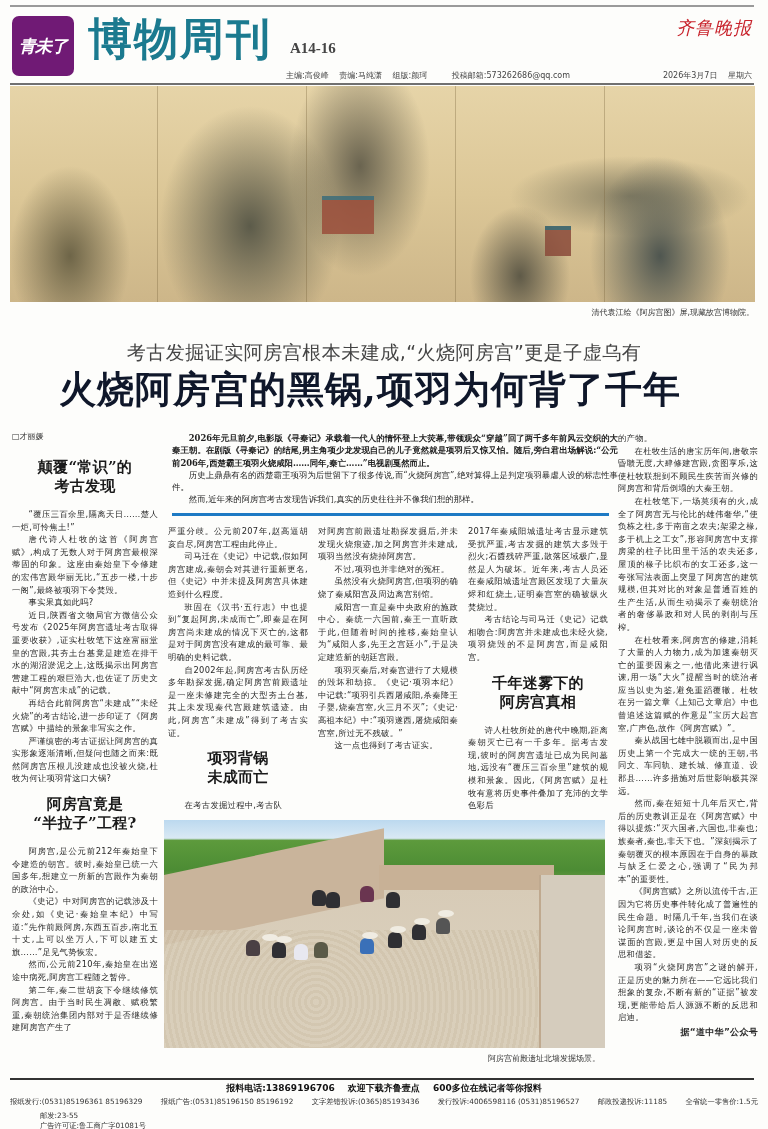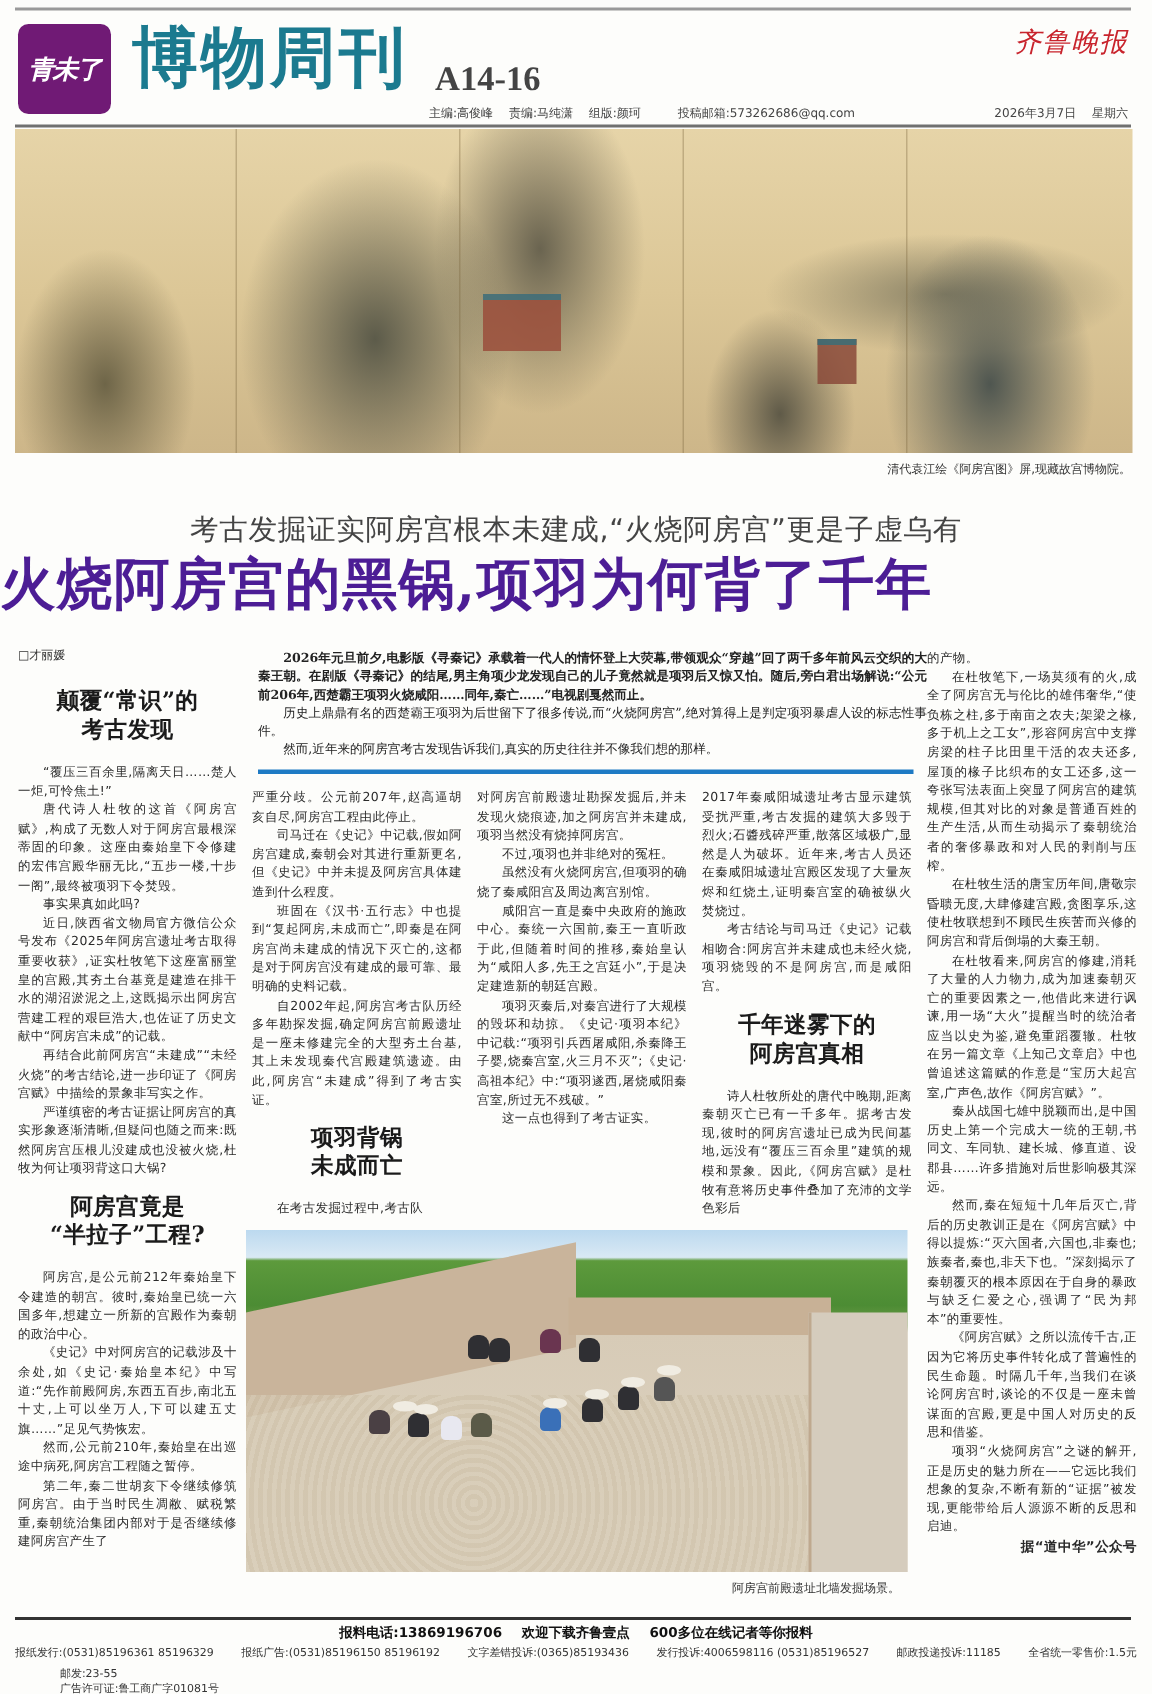--- a/index.html
+++ b/index.html
@@ -5,21 +5,21 @@
   * { box-sizing: border-box; margin: 0; padding: 0; }
   html, body { width: 768px; height: 1129px; background: #fdfdfb; overflow: hidden; }
   body { font-family: "DejaVu Serif", "Liberation Serif", serif; color: #222; position: relative; }
 
   .top-rule { position: absolute; left: 10px; right: 14px; top: 5px; height: 2px; background: #9a9a9a; }
 
   .masthead { position: absolute; left: 10px; top: 14px; width: 746px; height: 70px; }
   .logo-box { position: absolute; left: 2px; top: 2px; width: 62px; height: 60px; background: #701a75; border-radius: 7px; color: #fff; display: flex; align-items: center; justify-content: center; font-family: "DejaVu Sans", sans-serif; font-size: 17px; font-weight: bold; font-style: italic; letter-spacing: -1px; }
   .brand-title { position: absolute; left: 78px; top: -4px; font-size: 44px; font-weight: bold; color: #1b7a8f; letter-spacing: 2px; line-height: 58px; font-family: "DejaVu Serif", serif; }
   .brand-motto { position: absolute; left: 78px; top: 52px; font-size: 12px; color: #b8b8b8; letter-spacing: 1px; font-family: "DejaVu Sans", sans-serif; }
-  .page-no { position: absolute; left: 280px; top: 26px; font-size: 23px; font-weight: bold; color: #444; font-family: "Liberation Serif", serif; }
+  .page-no { position: absolute; left: 280px; top: 26px; font-size: 15px; font-weight: bold; color: #444; font-family: "Liberation Serif", serif; }
   .paper-name { position: absolute; right: 4px; top: 2px; font-size: 18px; color: #c8232c; font-style: italic; font-family: "DejaVu Serif", serif; letter-spacing: 1px; }
   .meta-line { position: absolute; left: 276px; top: 56px; font-size: 8px; color: #444; font-family: "DejaVu Sans", sans-serif; white-space: nowrap; }
   .meta-line span { margin-right: 8px; }
   .meta-date { position: absolute; right: 4px; top: 56px; font-size: 8px; color: #444; font-family: "DejaVu Sans", sans-serif; white-space: nowrap; }
   .meta-date span { margin-left: 8px; }
   .head-rule { position: absolute; left: 10px; right: 14px; top: 83px; height: 2px; background: #707070; }
 
   .painting { position: absolute; left: 10px; top: 86px; width: 745px; height: 216px; overflow: hidden;
     background:
       radial-gradient(ellipse 60px 90px at 60px 170px, #6e6548 0%, rgba(110,101,72,0) 100%),
@@ -28,21 +28,21 @@
       radial-gradient(ellipse 50px 70px at 510px 190px, #5f5a48 0%, rgba(95,90,72,0) 100%),
       radial-gradient(ellipse 70px 100px at 650px 170px, #4f5650 0%, rgba(79,86,80,0) 100%),
       radial-gradient(ellipse 120px 40px at 620px 110px, #8a8266 0%, rgba(138,130,102,0) 100%),
       linear-gradient(180deg, #e6d4a8 0%, #dcc797 50%, #cdb689 100%); }
   .painting .palace { position: absolute; left: 312px; top: 110px; width: 52px; height: 38px; background: #9b4e3b; border-top: 4px solid #3d6d7a; opacity: .85; }
   .painting .pagoda { position: absolute; left: 535px; top: 140px; width: 26px; height: 30px; background: #8a4a3a; border-top: 4px solid #2f5d6b; opacity: .85; }
   .painting .panel-line { position: absolute; top: 0; bottom: 0; width: 1px; background: rgba(120,100,60,.35); }
   .caption-1 { position: absolute; right: 14px; top: 307px; font-size: 8px; color: #333; font-family: "DejaVu Sans", sans-serif; }
 
   .subhead { position: absolute; left: 0; width: 768px; top: 340px; text-align: center; font-size: 19px; color: #444; font-family: "DejaVu Sans", sans-serif; letter-spacing: 0.5px; }
-  .headline { position: absolute; left: 0; width: 740px; top: 364px; font-size: 37px; font-weight: bold; color: #4c1d95; font-family: "DejaVu Serif", serif; letter-spacing: 1px; line-height: 50px; }
+  .headline { position: absolute; left: 0; width: 740px; top: 364px; text-align: center; font-size: 37px; font-weight: bold; color: #0f172a; font-family: "DejaVu Serif", serif; letter-spacing: 1px; line-height: 50px; }
 
   .byline { position: absolute; left: 12px; top: 431px; font-size: 8px; color: #333; font-family: "DejaVu Sans", sans-serif; }
 
   .lead { position: absolute; left: 172px; top: 432px; width: 446px; font-size: 8.4px; line-height: 12.3px; color: #222; text-align: justify; }
   .lead p { text-indent: 2em; }
   .lead p:first-child { font-weight: bold; }
   .lead-rule { position: absolute; left: 172px; top: 513px; width: 437px; height: 3px; background: #1e7ac4; }
 
   .col { position: absolute; font-size: 8.3px; line-height: 12.6px; color: #2a2a2a; text-align: justify; letter-spacing: 0.3px; font-family: "DejaVu Sans", sans-serif; }
   .col p { text-indent: 2em; }
@@ -156,22 +156,22 @@
 <div class="col c4">
   <p class="noindent">2017年秦咸阳城遗址考古显示建筑受扰严重,考古发掘的建筑大多毁于烈火;石醬残碎严重,散落区域极广,显然是人为破坏。近年来,考古人员还在秦咸阳城遗址宫殿区发现了大量灰烬和红烧土,证明秦宫室的确被纵火焚烧过。</p>
   <p>考古结论与司马迁《史记》记载相吻合:阿房宫并未建成也未经火烧,项羽烧毁的不是阿房宫,而是咸阳宫。</p>
   <h3 style="white-space:pre-line">千年迷雾下的
 阿房宫真相</h3>
   <p>诗人杜牧所处的唐代中晚期,距离秦朝灭亡已有一千多年。据考古发现,彼时的阿房宫遗址已成为民间墓地,远没有“覆压三百余里”建筑的规模和景象。因此,《阿房宫赋》是杜牧有意将历史事件叠加了充沛的文学色彩后</p>
 </div>
 
 <div class="col c5">
   <p class="noindent">的产物。</p>
+  <p>在杜牧生活的唐宝历年间,唐敬宗昏聩无度,大肆修建宫殿,贪图享乐,这使杜牧联想到不顾民生疾苦而兴修的阿房宫和背后倒塌的大秦王朝。</p>
   <p>在杜牧笔下,一场莫须有的火,成全了阿房宫无与伦比的雄伟奢华,“使负栋之柱,多于南亩之农夫;架梁之椽,多于机上之工女”,形容阿房宫中支撑房梁的柱子比田里干活的农夫还多,屋顶的椽子比织布的女工还多,这一夸张写法表面上突显了阿房宫的建筑规模,但其对比的对象是普通百姓的生产生活,从而生动揭示了秦朝统治者的奢侈暴政和对人民的剥削与压榨。</p>
-  <p>在杜牧生活的唐宝历年间,唐敬宗昏聩无度,大肆修建宫殿,贪图享乐,这使杜牧联想到不顾民生疾苦而兴修的阿房宫和背后倒塌的大秦王朝。</p>
   <p>在杜牧看来,阿房宫的修建,消耗了大量的人力物力,成为加速秦朝灭亡的重要因素之一,他借此来进行讽谏,用一场“大火”提醒当时的统治者应当以史为鉴,避免重蹈覆辙。杜牧在另一篇文章《上知己文章启》中也曾追述这篇赋的作意是“宝历大起宫室,广声色,故作《阿房宫赋》”。</p>
   <p>秦从战国七雄中脱颖而出,是中国历史上第一个完成大一统的王朝,书同文、车同轨、建长城、修直道、设郡县……许多措施对后世影响极其深远。</p>
   <p>然而,秦在短短十几年后灭亡,背后的历史教训正是在《阿房宫赋》中得以提炼:“灭六国者,六国也,非秦也;族秦者,秦也,非天下也。”深刻揭示了秦朝覆灭的根本原因在于自身的暴政与缺乏仁爱之心,强调了“民为邦本”的重要性。</p>
   <p>《阿房宫赋》之所以流传千古,正因为它将历史事件转化成了普遍性的民生命题。时隔几千年,当我们在谈论阿房宫时,谈论的不仅是一座未曾谋面的宫殿,更是中国人对历史的反思和借鉴。</p>
   <p>项羽“火烧阿房宫”之谜的解开,正是历史的魅力所在——它远比我们想象的复杂,不断有新的“证据”被发现,更能带给后人源源不断的反思和启迪。</p>
   <p class="source">据“道中华”公众号</p>
 </div>
 
 <div class="photo">
   <div class="wall-l"></div>

